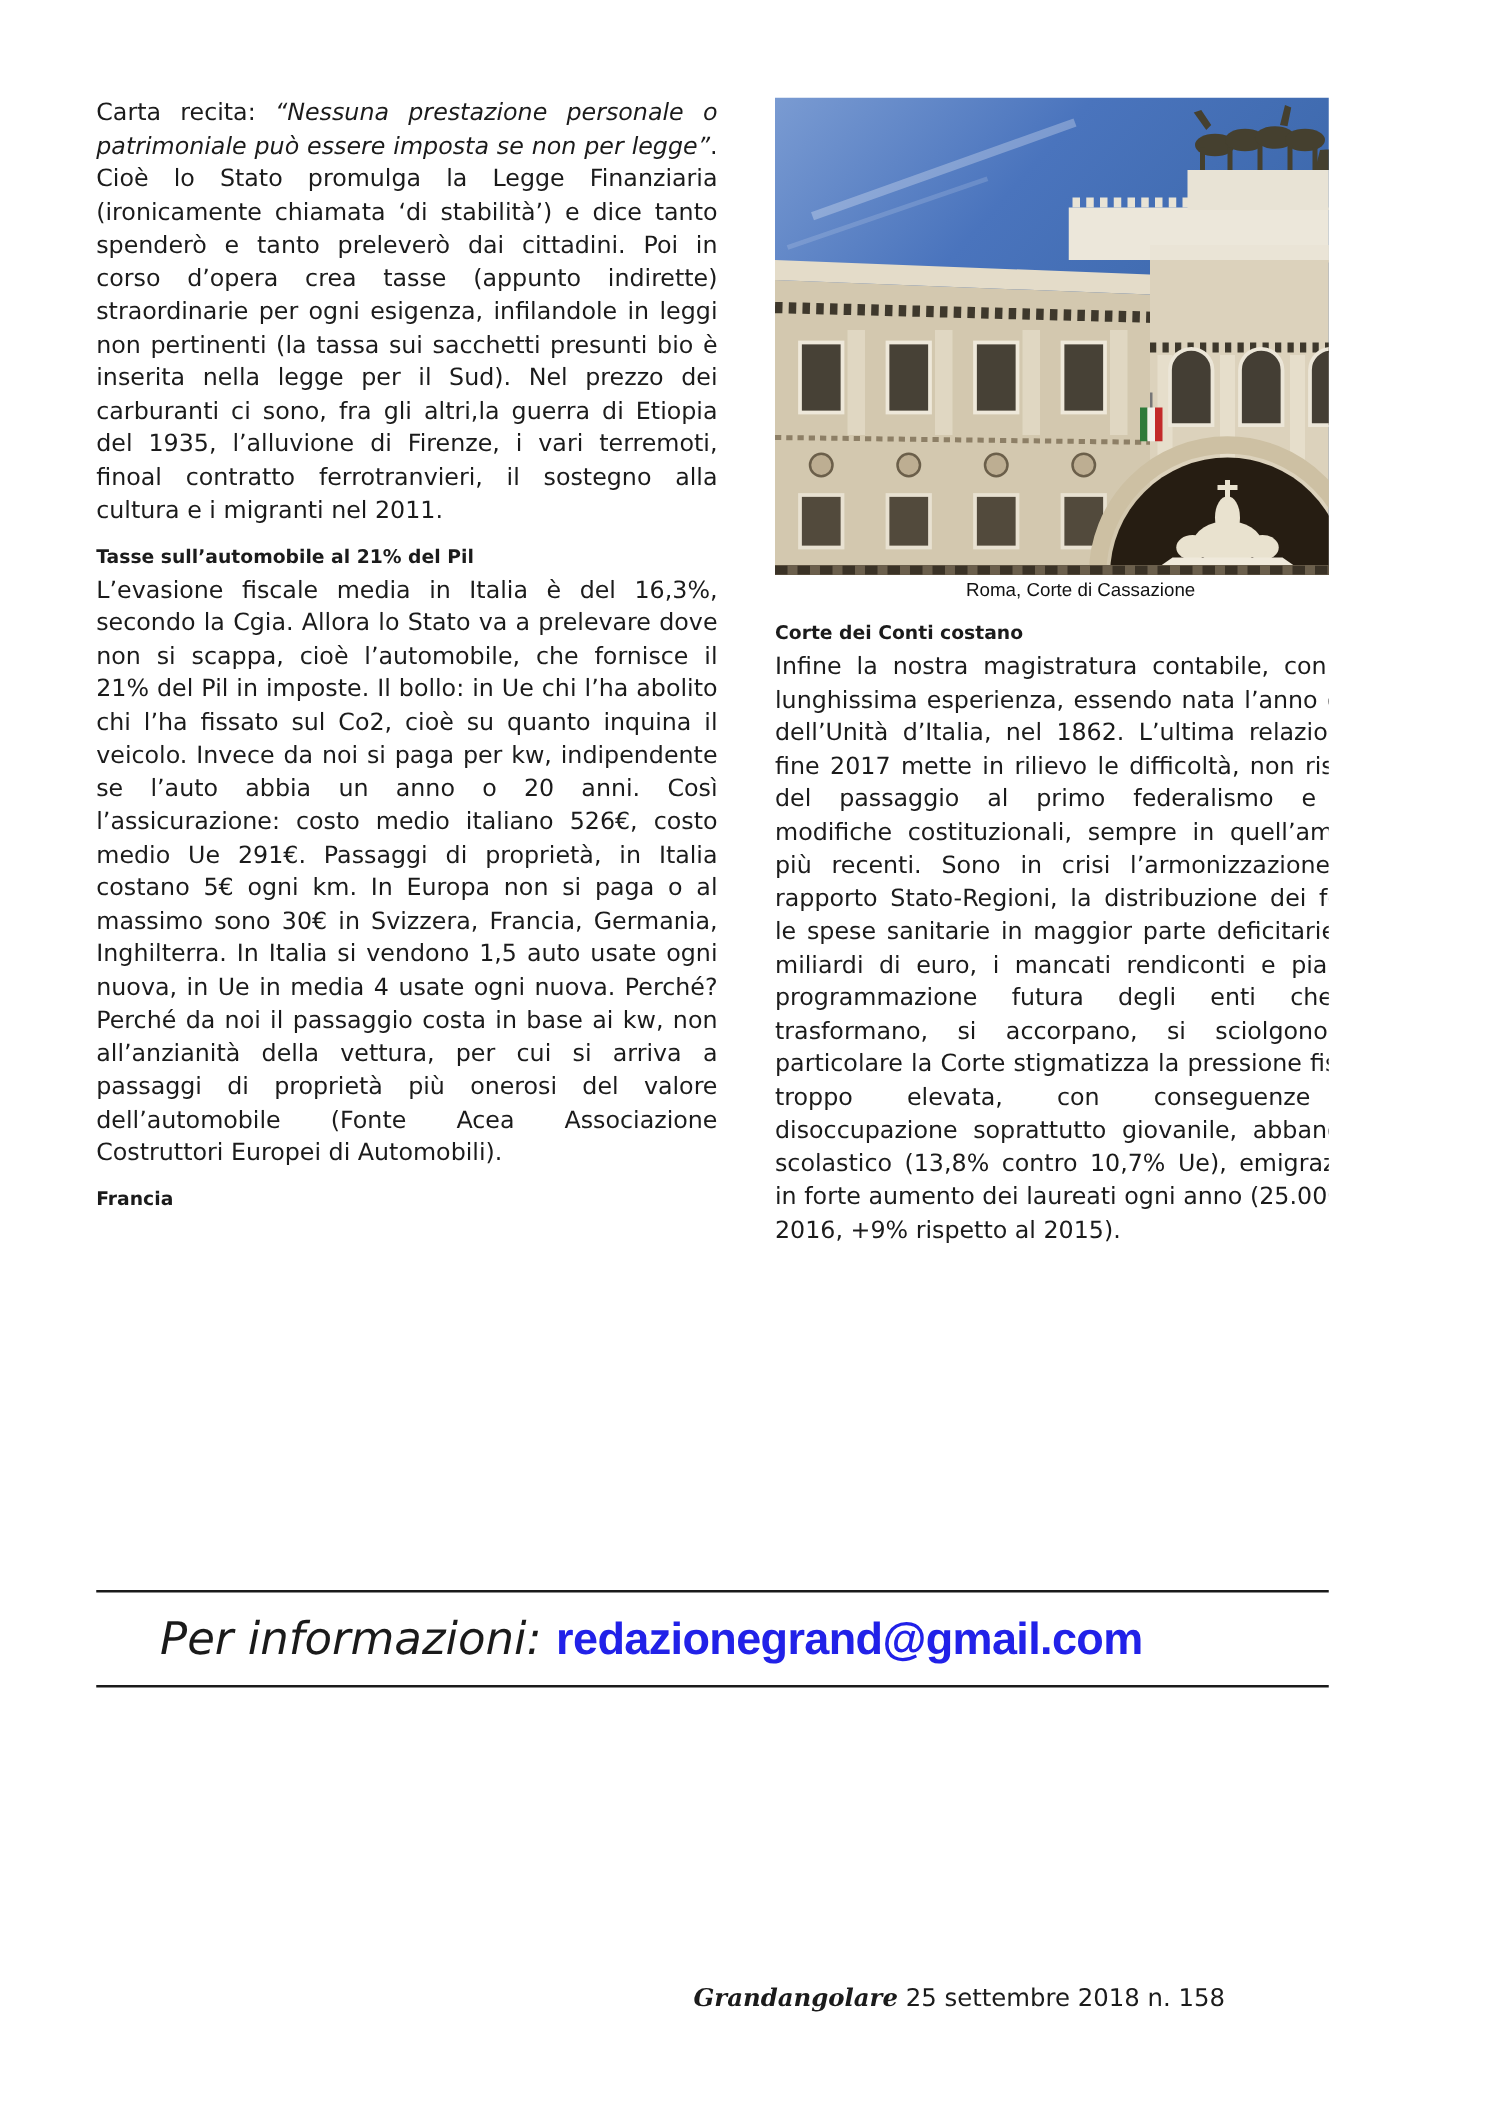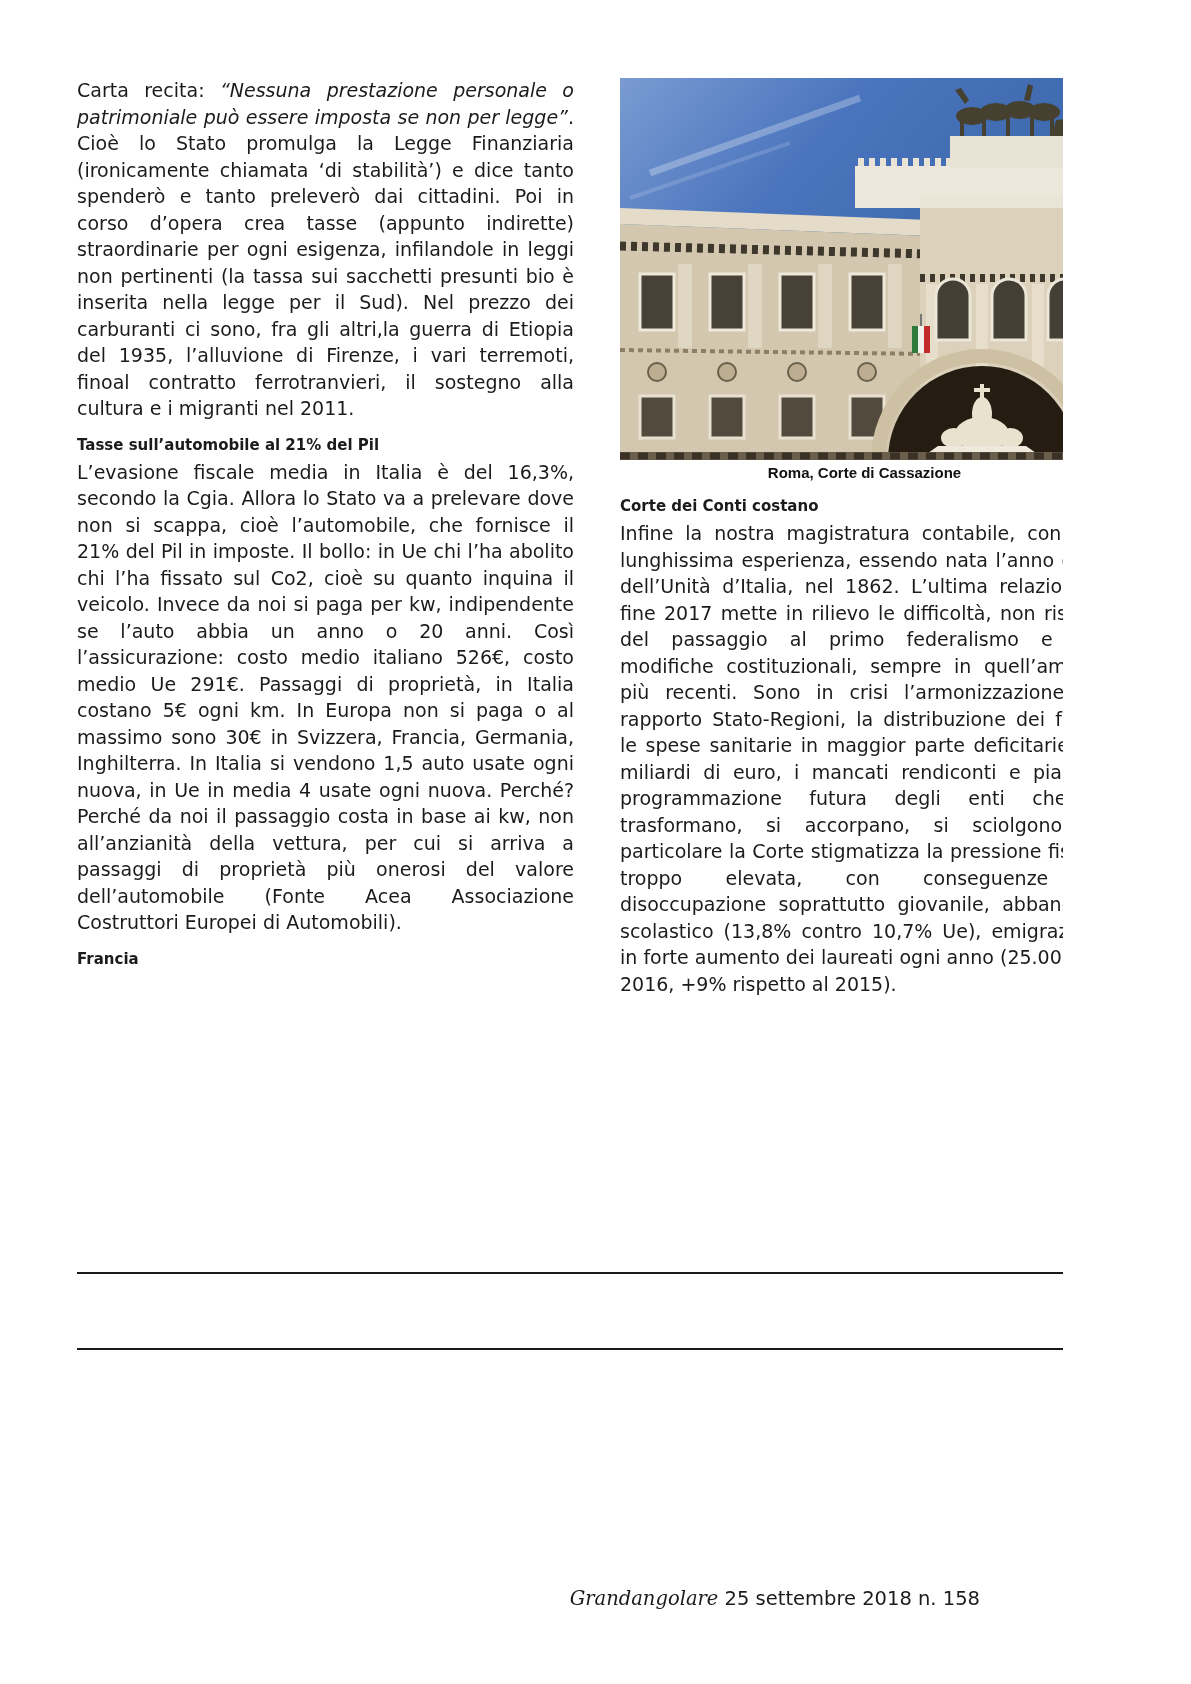--- a/index.html
+++ b/index.html
@@ -23,21 +23,21 @@
     font-size:15px;line-height:27px;
     margin:10px 0 0 0;
     font-weight:bold;
     text-align:left;
   }
   .justify-last{text-align-last:justify;}
   em.quote{font-style:italic;}
   .photo-wrap{width:493px;margin:1px 0 0 0;}
   .photo-wrap svg{display:block;}
   .caption{
-    font-size:15px;font-weight:bold;line-height:20px;
+    font-size:15px;font-weight:normal;line-height:20px;
     text-align:center;margin:3px 0 9px 0;
     font-family:"Liberation Sans","DejaVu Sans",sans-serif;
     color:#111;
   }
   .rule{
     position:absolute;left:77px;width:1031px;height:0;
     border-top:2px solid #1a1a1a;
   }
   .rule-top{top:1272px;}
   .rule-bottom{top:1348px;}
@@ -57,21 +57,21 @@
     text-decoration:none;
     font-family:"Liberation Sans","DejaVu Sans",sans-serif;
   }
   .pagefoot{
     position:absolute;top:1586px;right:83px;
     font-size:19.5px;line-height:26px;
     color:#1b1b1b;white-space:nowrap;
   }
   .brand{
     font-family:"DejaVu Serif","Liberation Serif",serif;
-    font-weight:normal;font-style:italic;margin-left:31px;
+    font-weight:bold;font-style:italic;margin-left:31px;
   }
 </style>
 </head>
 <body>
 
 <div class="page">
 
   <div class="col col-left">
     <p><span>Carta recita: </span><em class="quote">“Nessuna prestazione personale o patrimoniale può essere imposta se non per legge”</em><span>. Cioè lo Stato promulga la Legge Finanziaria (ironicamente chiamata ‘di stabilità’) e dice tanto spenderò e tanto preleverò dai cittadini. Poi in corso d’opera crea tasse (appunto indirette) straordinarie per ogni esigenza, infilandole in leggi non pertinenti (la tassa sui sacchetti presunti bio è inserita nella legge per il Sud). Nel prezzo dei carburanti ci sono, fra gli altri,la guerra di Etiopia del 1935, l’alluvione di Firenze, i vari terremoti, finoal contratto ferrotranvieri, il sostegno alla cultura e i migranti nel 2011.</span></p>
     <h2>Tasse sull’automobile al 21% del Pil</h2>
@@ -189,19 +189,22 @@
         <rect x="0" y="374" width="489" height="8" fill="#6b5f4c"></rect>
         <line x1="0" y1="378" x2="489" y2="378" stroke="#3a3226" stroke-width="7" stroke-dasharray="10 8"></line>
       </svg>
     </div>
     <div class="caption">Roma, Corte di Cassazione</div>
     <h2>Corte dei Conti costano</h2>
     <p>Infine la nostra magistratura contabile, con una lunghissima esperienza, essendo nata l’anno dopo dell’Unità d’Italia, nel 1862. L’ultima relazione a fine 2017 mette in rilievo le difficoltà, non risolte, del passaggio al primo federalismo e alle modifiche costituzionali, sempre in quell’ambito, più recenti. Sono in crisi l’armonizzazione del rapporto Stato-Regioni, la distribuzione dei fondi, le spese sanitarie in maggior parte deficitarie per miliardi di euro, i mancati rendiconti e piani di programmazione futura degli enti che si trasformano, si accorpano, si sciolgono. In particolare la Corte stigmatizza la pressione fiscale troppo elevata, con conseguenze di disoccupazione soprattutto giovanile, abbandono scolastico (13,8% contro 10,7% Ue), emigrazione in forte aumento dei laureati ogni anno (25.000 nel 2016, +9% rispetto al 2015).</p>
   </div>
 
   <div class="rule rule-top"></div>
+  <div class="info-line">
+    <span class="info-label">Per informazioni: </span><a class="info-email" href="#">redazionegrand@gmail.com</a>
+  </div>
   <div class="rule rule-bottom"></div>
 
   <div class="pagefoot">
     <span class="brand">Grandangolare</span><span> 25 settembre 2018 n. 158</span>
   </div>
 
 </div>
 
 </body></html>

